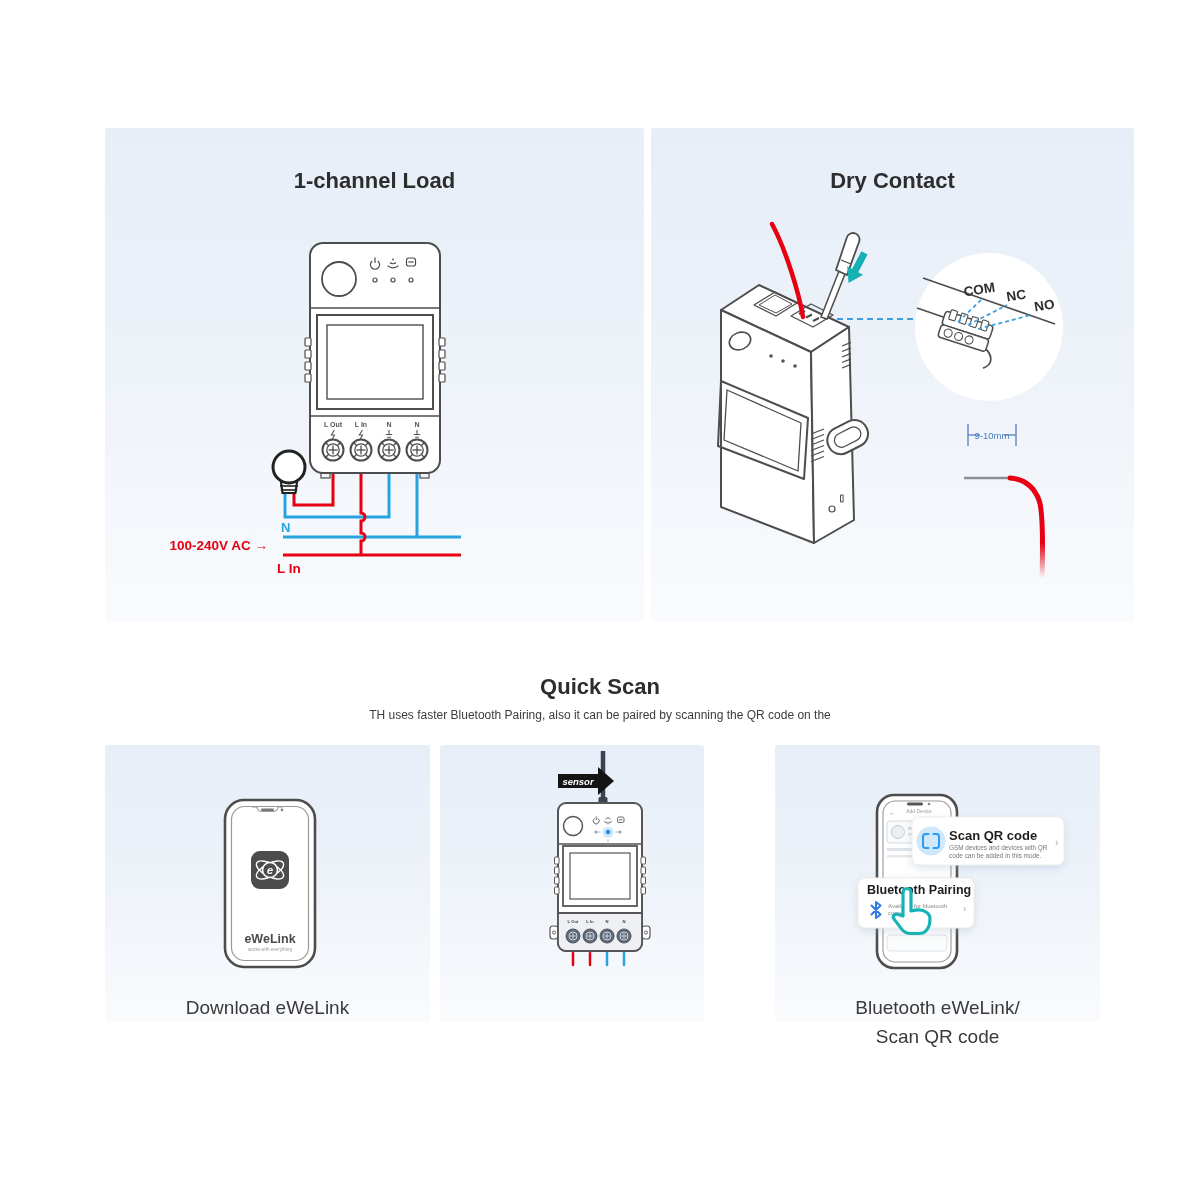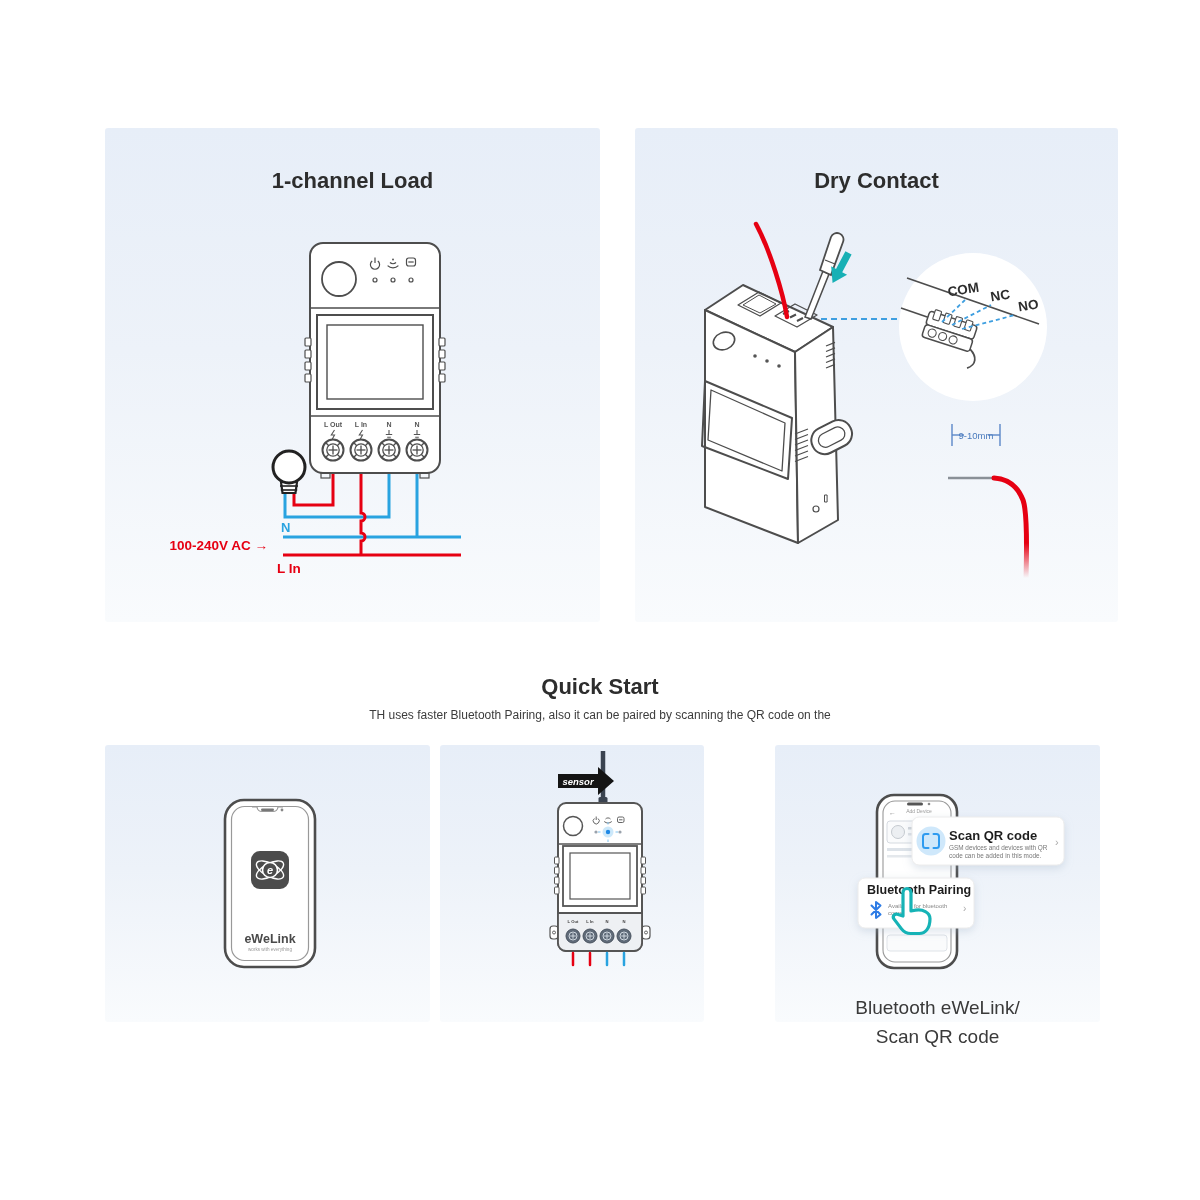--- a/index.html
+++ b/index.html
@@ -1,21 +1,21 @@
 <!DOCTYPE html>
 <html><head>
 <meta charset="utf-8">
 <style>
   html,body{margin:0;padding:0;background:#fff;}
   .page{position:relative;width:1200px;height:1200px;background:#fff;overflow:hidden;
         font-family:"Liberation Sans",sans-serif;}
   .panel{position:absolute;border-radius:3px;
          background:linear-gradient(180deg,#e7eef8 0%,#edf2f9 45%,#f9fbfd 100%);}
-  #panel-load{left:105px;top:128px;width:495px;height:494px;}
-  #panel-dry{left:635px;top:128px;width:483px;height:494px;}
+  #panel-load{left:105px;top:128px;width:495px;height:494px;padding-left:44px;}
+  #panel-dry{left:651px;top:128px;width:483px;height:494px;}
   #step-a{left:105px;top:745px;width:325px;height:277px;}
   #step-b{left:440px;top:745px;width:264px;height:277px;}
   #step-c{left:775px;top:745px;width:325px;height:277px;}
   .panel-title{position:absolute;left:0;right:0;top:40px;margin:0;text-align:center;
                font-size:22px;font-weight:700;color:#2d2d2d;}
   .panel svg{position:absolute;left:0;top:0;}
   .qs{position:absolute;left:0;right:0;text-align:center;color:#2d2d2d;}
   #qs-title{top:656px;font-size:22px;font-weight:700;}
   #qs-sub{top:696px;font-size:12px;font-weight:400;color:#3c3c3c;}
   .caption{position:absolute;width:325px;text-align:center;font-size:19px;color:#3a3a3a;line-height:29px;}
@@ -216,21 +216,21 @@
         <text x="341" y="310.5" text-anchor="middle" font-size="9.5" fill="#4a7bbd">9-10mm</text>
       </g>
 
       <g>
         <line x1="313" y1="350" x2="359" y2="350" stroke="#8a9097" stroke-width="2.6"></line>
         <path d="M359,350 C374,351 383,359 388,372 C392,383 392,415 391,450" stroke="url(#fadeRed)" stroke-width="5" fill="none" stroke-linecap="round"></path>
       </g>
     </svg>
   </section>
 
-  <h2 class="qs" id="qs-title">Quick Start</h2>
+  <h2 class="qs" id="qs-title">Quick Scan</h2>
   <p class="qs" id="qs-sub">TH uses faster Bluetooth Pairing, also it can be paired by scanning the QR code on the</p>
 
   <section class="panel" id="step-a">
     <svg width="325" height="277" viewBox="0 0 325 277">
       <g>
         <rect x="120" y="55" width="90" height="167" rx="19" fill="#fff" stroke="#4d4d4d" stroke-width="2.6"></rect>
         <rect x="126.5" y="61.5" width="77" height="154" rx="13" fill="#fff" stroke="#999" stroke-width="1.2"></rect>
         <path d="M147,62 h5 a5,5 0 0 0 5,4.5 h11 a5,5 0 0 0 5,-4.5 h5" stroke="#999" stroke-width="1.2" fill="none"></path>
         <rect x="156" y="63.5" width="13" height="2.6" rx="1.3" fill="#777"></rect>
         <circle cx="177" cy="65" r="1.4" fill="#888"></circle>
@@ -364,18 +364,19 @@
         <path d="M96.5,160.5 L105.5,169.5 L101,173 L101,157 L105.5,160.5 L96.5,169.5" stroke="#2e7ce5" stroke-width="2" fill="none" stroke-linejoin="round" stroke-linecap="round"></path>
         <text x="113" y="162.5" font-size="6" fill="#888">Available for bluetooth</text>
         <text x="113" y="170" font-size="6" fill="#888">connection.</text>
         <text x="188" y="167" font-size="10" fill="#aaa">›</text>
       </g>
 
       <path d="M128,147.5 c0,-2.3 1.8,-4 4,-4 s4,1.7 4,4 v18.5 l4.5,-0.8 c7,-1.2 14.5,2 14.5,8.5 c0,3 -0.8,8 -3.2,11.2 c-1.8,2.4 -4.6,3.6 -7.6,3.6 h-8.5 c-3.6,0 -7,-1.7 -9.2,-4.6 l-7.6,-10 c-1.8,-2.4 0.6,-5.6 3.5,-4.7 l5.6,1.8 z" fill="#fff" stroke="#16b3b6" stroke-width="3.2" stroke-linejoin="round"></path>
     </svg>
   </section>
 
+  <div class="caption" id="cap-a">Download eWeLink</div>
   <div class="caption" id="cap-c">
     <div>Bluetooth eWeLink/</div>
     <div>Scan QR code</div>
   </div>
 
 </div>
 
 </body></html>

